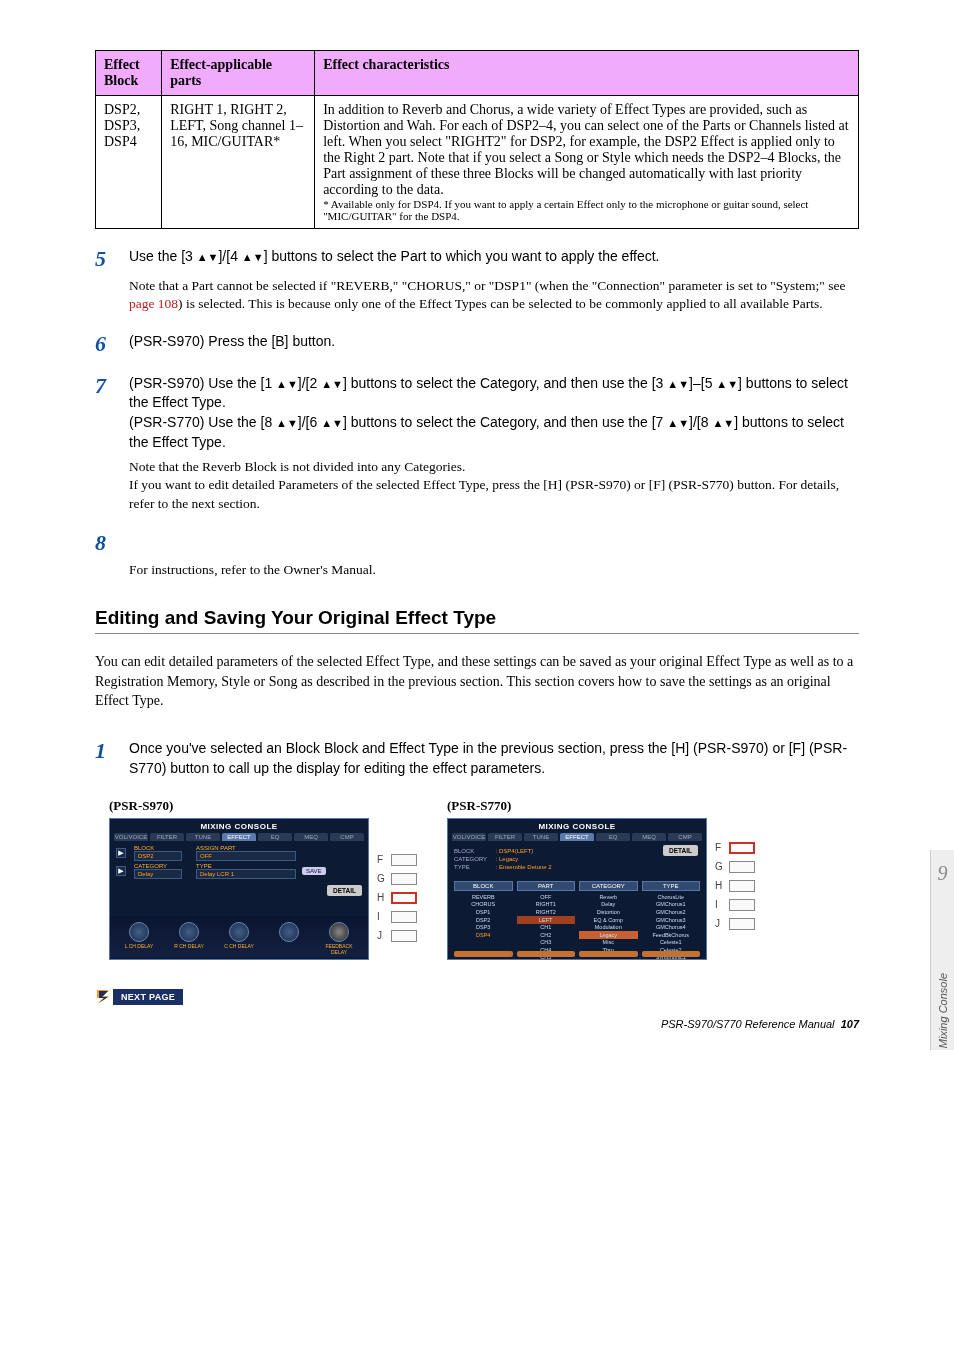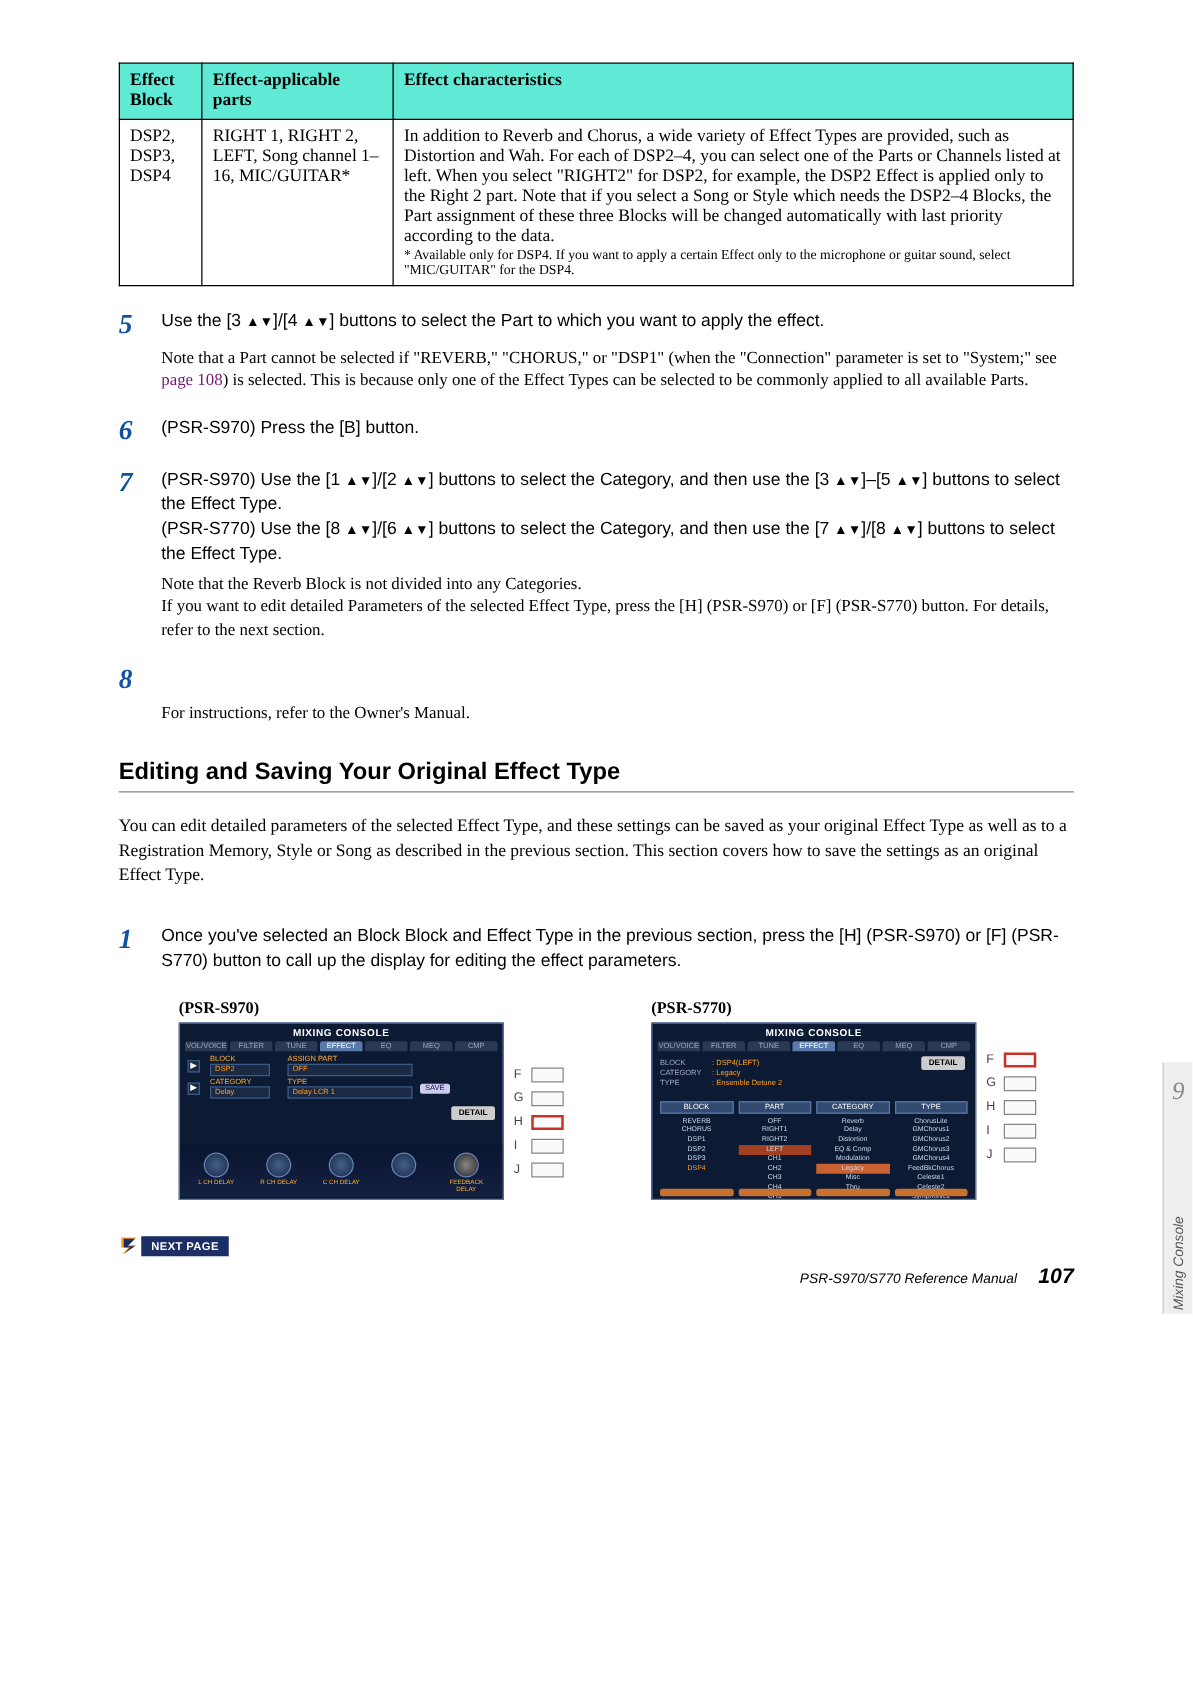--- a/index.html
+++ b/index.html
@@ -18,49 +18,49 @@
     margin-bottom: 18px;
   }
   table.effect-table th, table.effect-table td {
     border: 1px solid #000;
     padding: 6px 8px;
     vertical-align: top;
     text-align: left;
   }
   table.effect-table th {
     font-weight: bold;
-    background: #5eead4;
+    background: #f0abfc;
   }
   .footnote { font-size: 11px; }
   .step-row { display: flex; margin-bottom: 6px; }
   .step-num {
     font-family: Georgia, serif;
     font-style: italic;
     font-weight: bold;
     font-size: 22px;
     color: #10529f;
     width: 34px;
     flex-shrink: 0;
     line-height: 1.1;
   }
   .step-heading { font-family: Arial, sans-serif; font-weight: normal; font-size: 14px; line-height: 1.4; }
   .step-body { margin-left: 34px; margin-bottom: 18px; line-height: 1.35; font-size: 13.5px; }
-  .link { color: #701a75; }
+  .link { color: #b91c1c; }
   .section-title {
     font-family: Arial, sans-serif;
     font-weight: bold;
     font-size: 19px;
     border-bottom: 1px solid #888;
     padding-bottom: 4px;
     margin-top: 28px;
     margin-bottom: 18px;
   }
   .intro { line-height: 1.4; margin-bottom: 28px; margin-left: 0; }
   .model-label { font-weight: bold; margin-bottom: 4px; font-size: 13px; }
-  .screens-row { display: flex; gap: 68px; margin-left: 48px; }
+  .screens-row { display: flex; gap: 28px; margin-left: 14px; }
   .screen-col { width: 310px; }
   .mixing-console {
     background: #0d1a33;
     color: #fff;
     border: 1px solid #5577aa;
     font-family: Arial, sans-serif;
     font-size: 7px;
     position: relative;
     height: 142px;
     overflow: hidden;
@@ -117,21 +117,21 @@
     display: flex;
     flex-direction: column;
     align-items: center;
     justify-content: space-between;
     padding: 12px 0;
   }
   .side-num { font-family: Georgia, serif; font-style: italic; color: #888; font-size: 20px; transform: rotate(0);}
   .side-text { writing-mode: vertical-rl; transform: rotate(180deg); font-family: Arial, sans-serif; font-style: italic; font-size: 11px; color: #555; }
   .footer { position: absolute; bottom: 20px; right: 95px; font-family: Arial, sans-serif; font-size: 11px; }
   .footer .model { font-style: italic; }
-  .footer .pagenum { font-weight: bold; font-style: italic; font-size: 17px; margin-left: 14px;}
+  .footer .pagenum { font-weight: bold; font-style: italic; font-size: 11px; margin-left: 3px;}
   .tri { font-size: 11px; }
 </style>
 </head>
 <body>
 
 <table class="effect-table">
   <thead>
     <tr>
       <th>Effect Block</th>
       <th>Effect-applicable parts</th>

